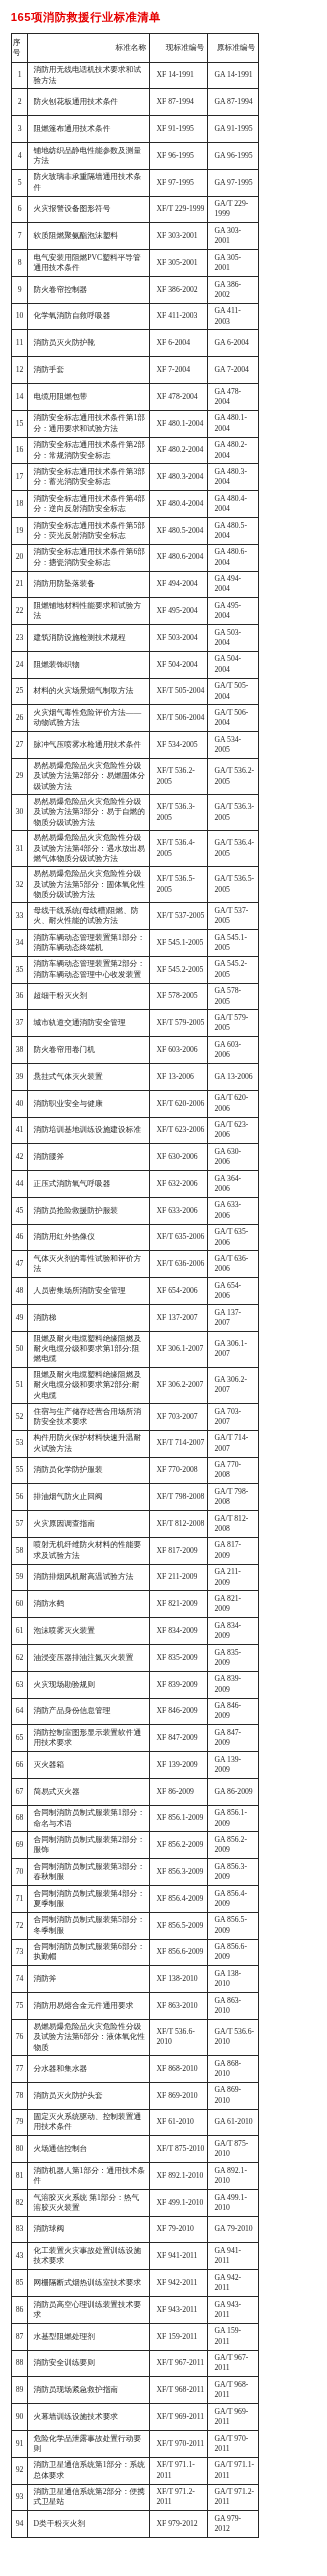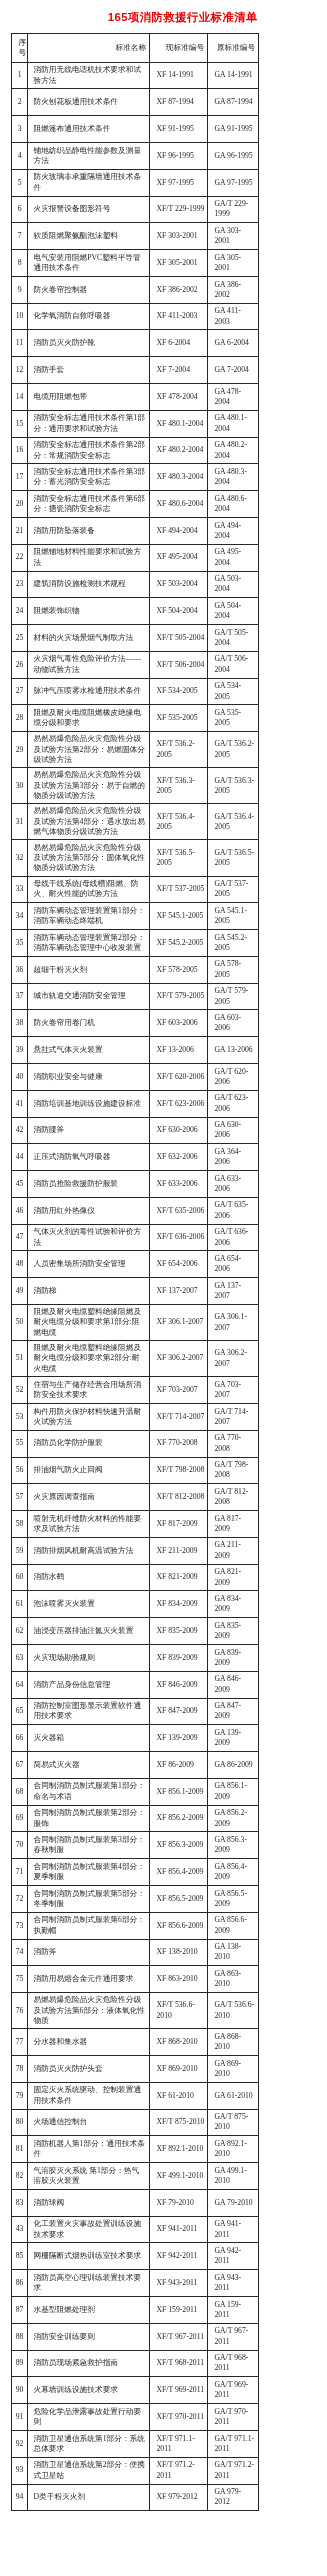--- a/index.html
+++ b/index.html
@@ -1,30 +1,30 @@
 <!DOCTYPE html>
 <html style="font-size:8.2px"><head>
 <meta charset="utf-8">
 <style>
   html,body{margin:0;padding:0;background:#ffffff;}
   .page{position:relative;width:328px;height:3954px;overflow:hidden;background:#fff;
         font-family:"Liberation Serif","DejaVu Serif",serif;}
-  .title{width:247px;margin:10.3px 0 8.2px 10.8px;text-align:right;
+  .title{width:247px;margin:10.3px 0 8.2px 10.8px;text-align:left;
          font-family:"Liberation Sans","DejaVu Sans",sans-serif;
          font-size:11.3px;font-weight:bold;color:#e60000;letter-spacing:0.5px;}
   table.standards{border-collapse:collapse;margin-left:10.8px;width:247px;table-layout:fixed;}
   table.standards col.c-num{width:16.5px;}
   table.standards col.c-name{width:122px;}
   table.standards col.c-xf{width:58px;}
   table.standards col.c-ga{width:51px;}
   table.standards th,table.standards td{
       border:0.5px solid #262626;color:#262626;font-size:7.7px;line-height:10.3px;
       vertical-align:middle;word-break:break-word;background:#fff;}
   table.standards th{font-weight:normal;height:23px;text-align:right;padding:2.1px 3.1px;}
-  table.standards th.h-num{text-align:right;padding:2.1px 1px;}
+  table.standards th.h-num{text-align:left;padding:2.1px 1px;}
   td.num{ text-align:center;height:21.6px;padding:2.1px 1px;}
   td.name{text-align:left;height:21.6px;padding:2.1px 3.1px 2.1px 5.2px;}
   td.code{text-align:left;height:21.6px;padding:2.1px 2.1px 2.1px 6.2px;white-space:normal;}
 </style>
 </head>
 <body>
 
 <div class="page">
 
   <div class="title">165项消防救援行业标准清单</div>
@@ -135,20 +135,32 @@
           <td class="code">XF 480.2-2004</td>
           <td class="code">GA 480.2-2004</td>
         </tr>
         <tr>
           <td class="num">17</td>
           <td class="name">消防安全标志通用技术条件第3部分：蓄光消防安全标志</td>
           <td class="code">XF 480.3-2004</td>
           <td class="code">GA 480.3-2004</td>
         </tr>
         <tr>
+          <td class="num">18</td>
+          <td class="name">消防安全标志通用技术条件第4部分：逆向反射消防安全标志</td>
+          <td class="code">XF 480.4-2004</td>
+          <td class="code">GA 480.4-2004</td>
+        </tr>
+        <tr>
+          <td class="num">19</td>
+          <td class="name">消防安全标志通用技术条件第5部分：荧光反射消防安全标志</td>
+          <td class="code">XF 480.5-2004</td>
+          <td class="code">GA 480.5-2004</td>
+        </tr>
+        <tr>
           <td class="num">20</td>
           <td class="name">消防安全标志通用技术条件第6部分：搪瓷消防安全标志</td>
           <td class="code">XF 480.6-2004</td>
           <td class="code">GA 480.6-2004</td>
         </tr>
         <tr>
           <td class="num">21</td>
           <td class="name">消防用防坠落装备</td>
           <td class="code">XF 494-2004</td>
           <td class="code">GA 494-2004</td>
@@ -181,26 +193,20 @@
           <td class="num">26</td>
           <td class="name">火灾烟气毒性危险评价方法——动物试验方法</td>
           <td class="code">XF/T 506-2004</td>
           <td class="code">GA/T 506-2004</td>
         </tr>
         <tr>
           <td class="num">27</td>
           <td class="name">脉冲气压喷雾水枪通用技术条件</td>
           <td class="code">XF 534-2005</td>
           <td class="code">GA 534-2005</td>
-        </tr>
-        <tr>
-          <td class="num">28</td>
-          <td class="name">阻燃及耐火电缆阻燃橡皮绝缘电缆分级和要求</td>
-          <td class="code">XF 535-2005</td>
-          <td class="code">GA 535-2005</td>
         </tr>
         <tr>
           <td class="num">29</td>
           <td class="name">易然易爆危险品火灾危险性分级及试验方法第2部分：易燃固体分级试验方法</td>
           <td class="code">XF/T 536.2-2005</td>
           <td class="code">GA/T 536.2-2005</td>
         </tr>
         <tr>
           <td class="num">30</td>
           <td class="name">易然易爆危险品火灾危险性分级及试验方法第3部分：易于自燃的物质分级试验方法</td>

